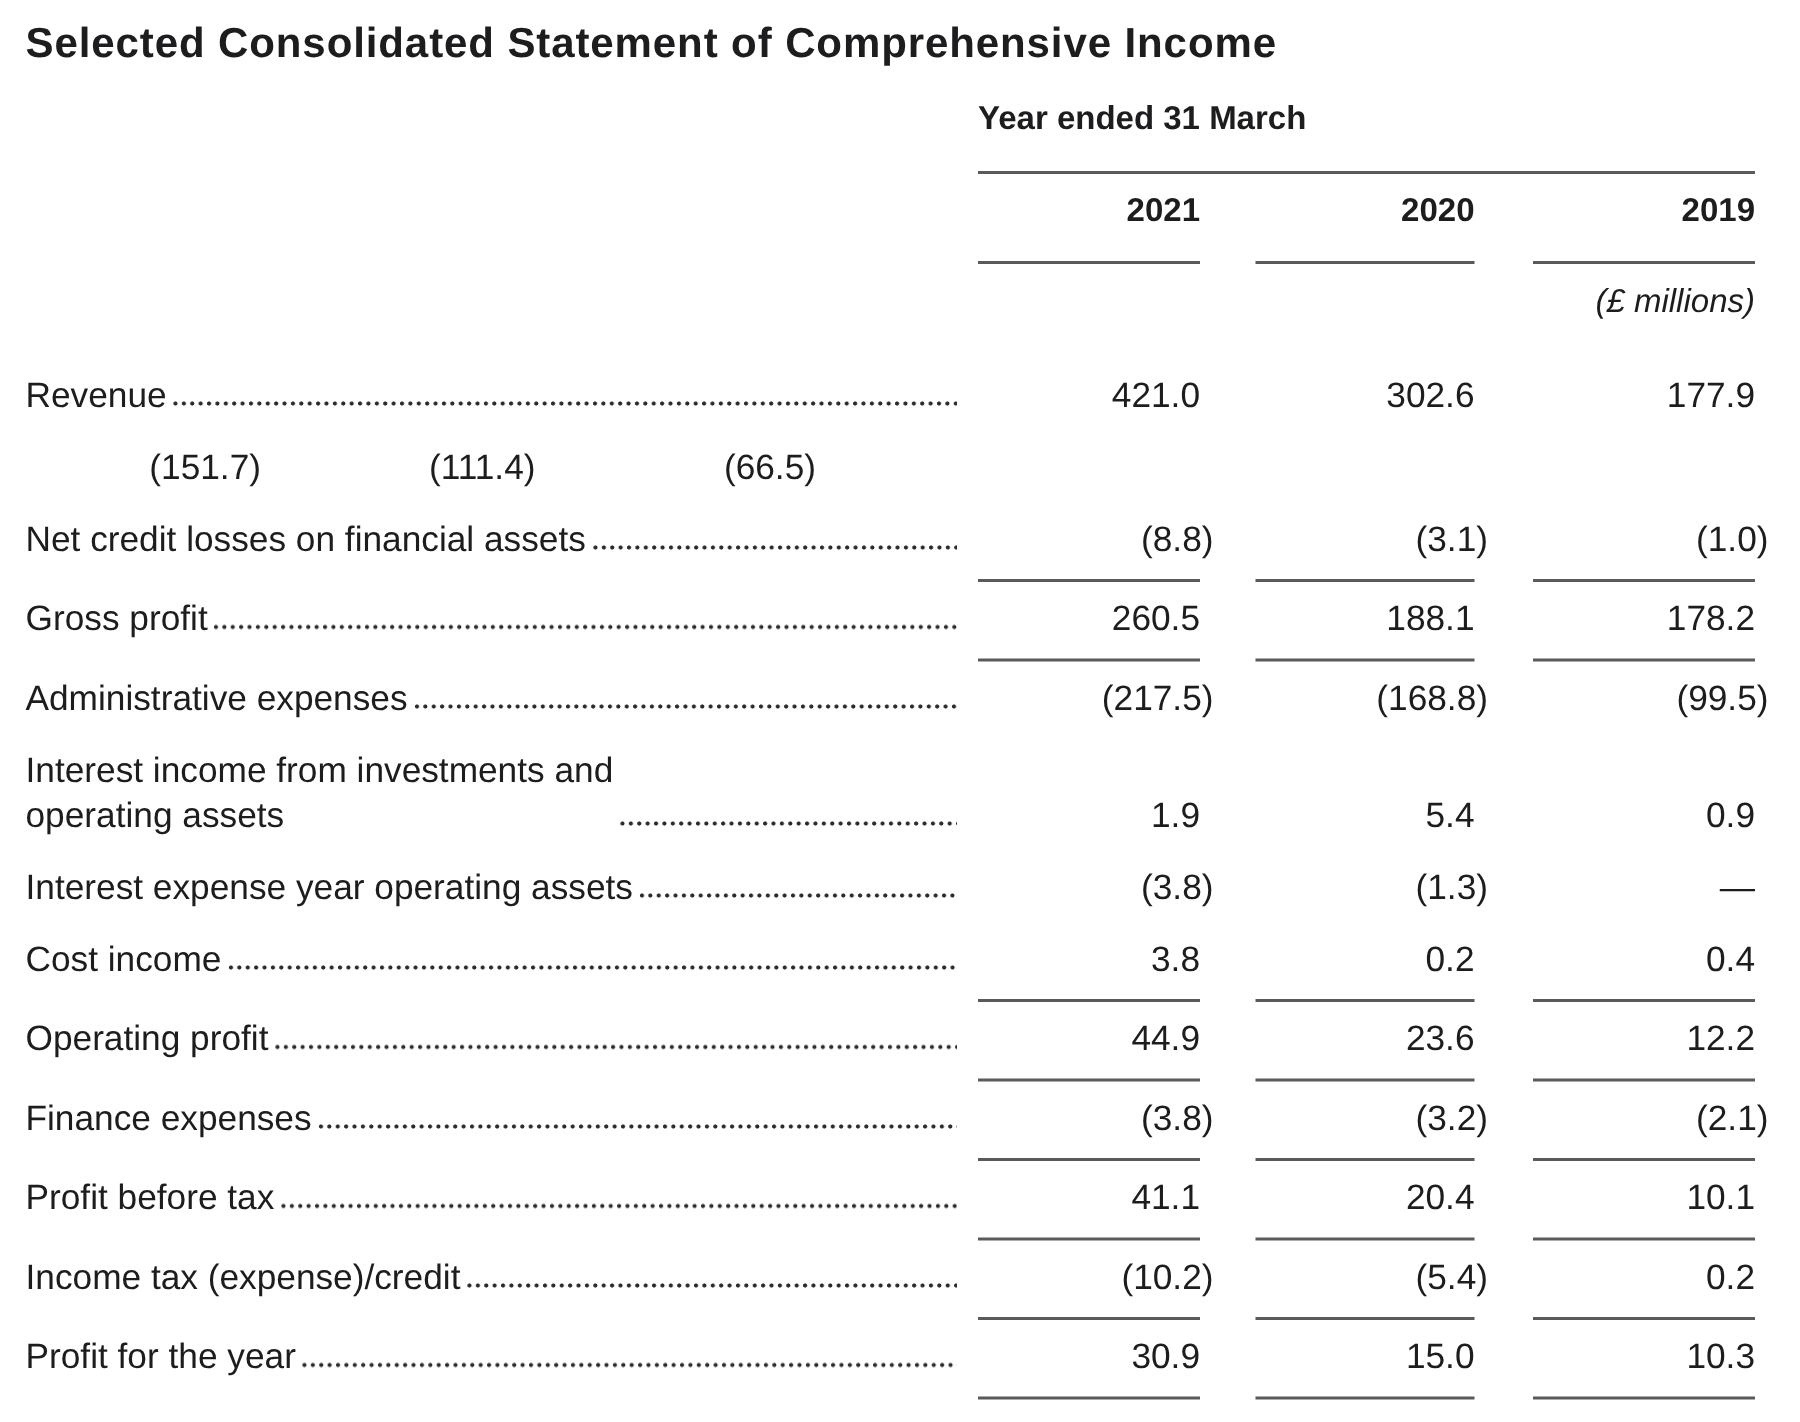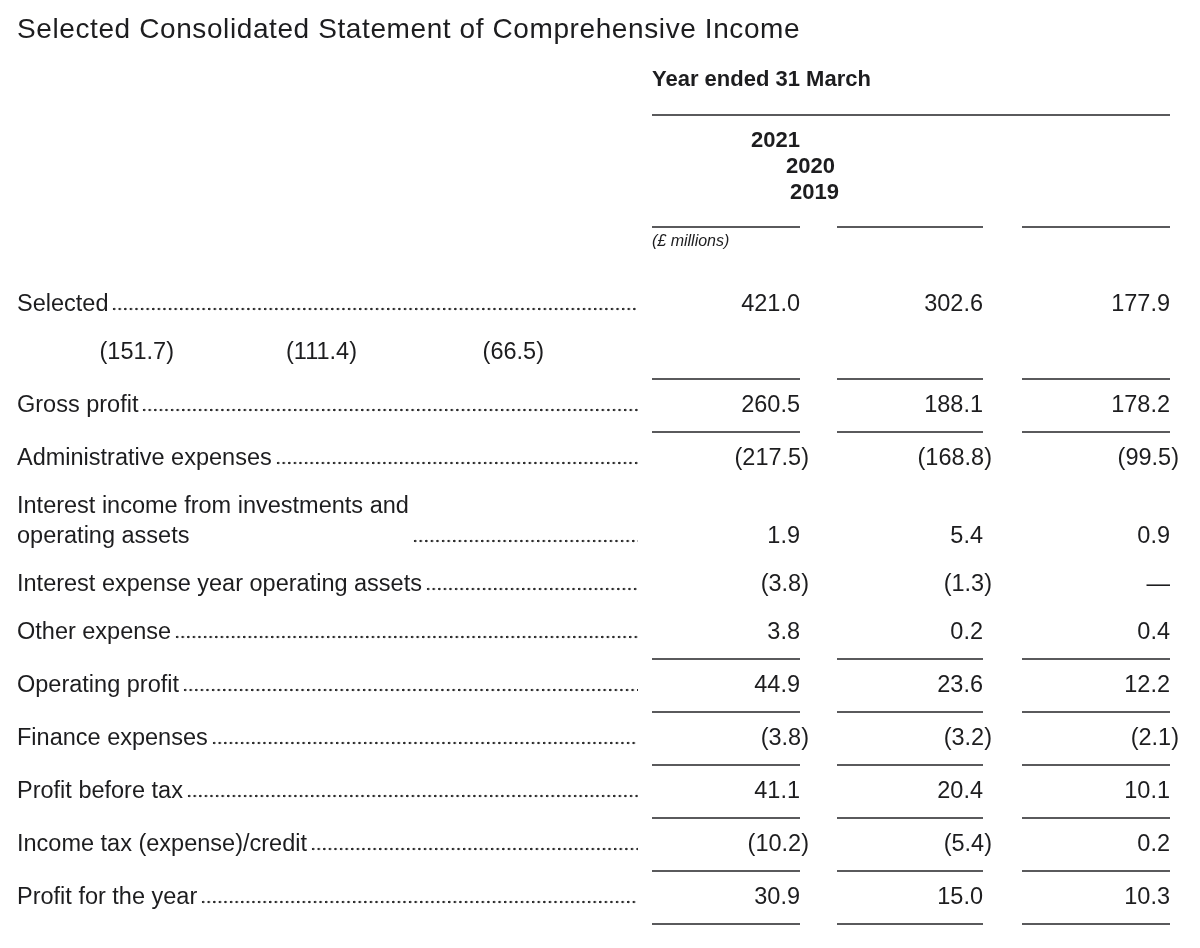--- a/index.html
+++ b/index.html
@@ -13,21 +13,21 @@
     width: 1200px;
     height: 948px;
     background: #ffffff;
     padding: 12px 30px 0 17px;
     font-family: "Liberation Sans", sans-serif;
     color: var(--text);
     overflow: hidden;
   }
   .title {
     font-size: 28px;
-    font-weight: 400;
+    font-weight: 700;
     letter-spacing: 0.6px;
     line-height: 34px;
   }
   
   .c1 { width: 148px; }
   .c2 { width: 146px; margin-left: 37px; }
   .c3 { width: 148px; margin-left: 39px; }
   
   .head-group {
     width: 518px;
@@ -37,34 +37,35 @@
   .group-label {
     font-weight: 700;
     font-size: 22px;
     line-height: 26px;
   }
   .long-rule {
     margin-top: 22px;
     border-top: 2px solid var(--rule);
     height: 0;
   }
-  .years-row { display: flex; margin-top: 11px; flex-direction: column; }
+  .years-row { display: flex; margin-top: 11px; }
   .year {
     font-weight: 700;
     font-size: 22px;
     line-height: 26px;
     text-align: right;
   }
   .year-rules { display: flex; margin-top: 21px; }
   .colrule { height: 0; border-top: 2px solid var(--rule); }
   .unit-label {
+    margin-top: 12px;
     font-style: italic;
-    font-size: 16px;
+    font-size: 22px;
     line-height: 26px;
-    text-align: left;
+    text-align: right;
   }
   
   #rows { margin-top: 34px; }
   .row {
     display: flex;
     align-items: flex-end;
     font-size: 23.5px;
     line-height: 30px;
     margin-top: 18px;
   }
@@ -110,32 +111,41 @@
       <div class="colrule c1"></div>
       <div class="colrule c2"></div>
       <div class="colrule c3"></div>
     </div>
     <div class="unit-label">(£ millions)</div>
   </div>
 
   <div id="rows">
       <div class="row">
         <div class="label-cell">
-          <div class="label-text">Selected</div>
+          <div class="label-text">Revenue</div>
           <div class="leader"></div>
         </div>
         <div class="num c1"><span>421.0</span></div>
         <div class="num c2"><span>302.6</span></div>
         <div class="num c3"><span>177.9</span></div>
       </div>
       <div class="row">
         <div class="num c1"><span class="paren">(151.7)</span></div>
         <div class="num c2"><span class="paren">(111.4)</span></div>
         <div class="num c3"><span class="paren">(66.5)</span></div>
       </div>
+      <div class="row">
+        <div class="label-cell">
+          <div class="label-text">Net credit losses on financial assets</div>
+          <div class="leader"></div>
+        </div>
+        <div class="num c1"><span class="paren">(8.8)</span></div>
+        <div class="num c2"><span class="paren">(3.1)</span></div>
+        <div class="num c3"><span class="paren">(1.0)</span></div>
+      </div>
       <div class="rule-row">
         <div class="rule-spacer"></div>
         <div class="colrule c1"></div>
         <div class="colrule c2"></div>
         <div class="colrule c3"></div>
       </div>
       <div class="row bold">
         <div class="label-cell">
           <div class="label-text">Gross profit</div>
           <div class="leader"></div>
@@ -173,21 +183,21 @@
         <div class="label-cell">
           <div class="label-text">Interest expense year operating assets</div>
           <div class="leader"></div>
         </div>
         <div class="num c1"><span class="paren">(3.8)</span></div>
         <div class="num c2"><span class="paren">(1.3)</span></div>
         <div class="num c3"><span>—</span></div>
       </div>
       <div class="row">
         <div class="label-cell">
-          <div class="label-text">Other expense</div>
+          <div class="label-text">Cost income</div>
           <div class="leader"></div>
         </div>
         <div class="num c1"><span>3.8</span></div>
         <div class="num c2"><span>0.2</span></div>
         <div class="num c3"><span>0.4</span></div>
       </div>
       <div class="rule-row">
         <div class="rule-spacer"></div>
         <div class="colrule c1"></div>
         <div class="colrule c2"></div>

